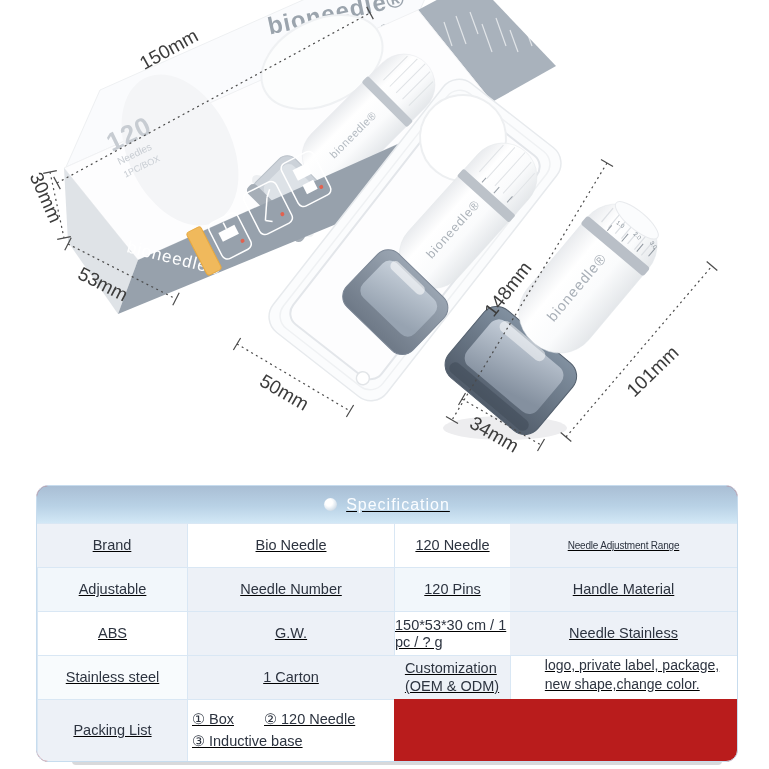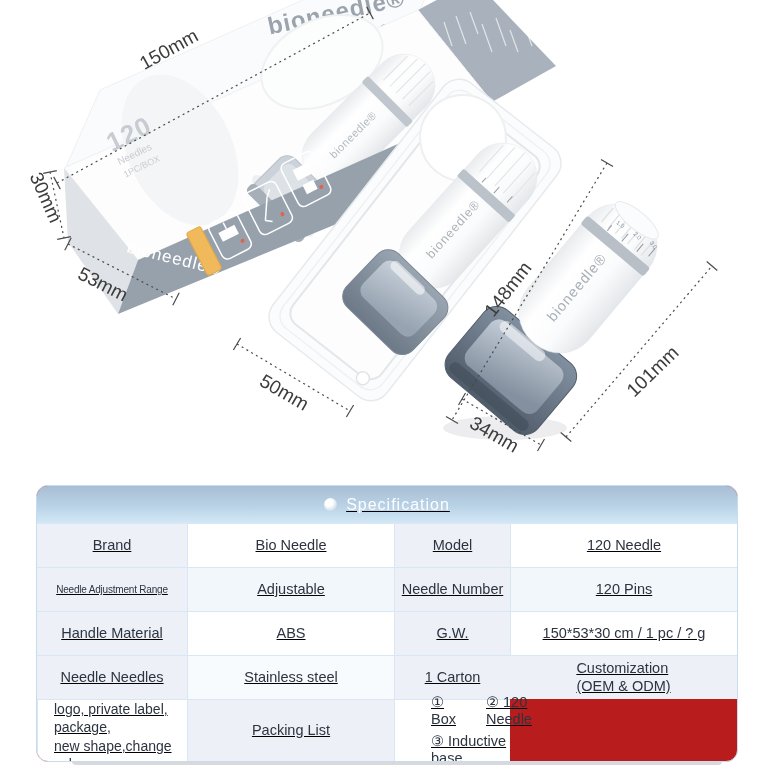--- a/index.html
+++ b/index.html
@@ -20,21 +20,21 @@
   .cell{display:flex;align-items:center;justify-content:center;text-align:left;
         border-top:1px solid #d9e7f4;color:#2d3440;font-size:14.5px;line-height:17px;}
   .cell.bl{border-left:1px solid #d9e7f4;}
   .lab{background:#edf1f7;}
   .val{background:#ffffff;}
   .val.alt{background:#f2f7fb;}
   .val.alt2{background:#f8fbfd;}
   .small-lab{font-size:10px;letter-spacing:-0.2px;white-space:nowrap;}
   .two-line{display:flex;flex-direction:column;gap:1px;}
   .left-col{align-items:flex-start;text-align:left;padding-left:16px;font-size:14px;line-height:18px;}
-  .plist{flex-direction:column;align-items:flex-start;justify-content:center;gap:5px;padding-left:36px;}
+  .plist{flex-direction:column;align-items:flex-start;justify-content:center;gap:5px;padding-left:4px;}
   .plist .pl-row{display:flex;gap:30px;}
   .shadowbar{position:absolute;left:72px;top:757px;width:650px;height:8px;border-radius:4px;
         background:#d8d9db;z-index:1;}
 </style>
 </head>
 <body>
 
 <div class="canvas">
 
   <svg class="hero" viewBox="0 0 769 470">
@@ -251,34 +251,33 @@
   <div class="shadowbar"></div>
   <div class="spec">
     <div class="spec-header">
       <span class="bullet"></span>
       <span>Specification</span>
     </div>
     <div class="grid">
 
       <div class="cell lab">Brand</div>
       <div class="cell val bl">Bio Needle</div>
-      <div class="cell lab bl">Model</div>
       <div class="cell val bl">120 Needle</div>
 
       <div class="cell lab small-lab">Needle Adjustment Range</div>
       <div class="cell val alt bl">Adjustable</div>
       <div class="cell lab bl">Needle Number</div>
       <div class="cell val alt bl">120 Pins</div>
 
       <div class="cell lab">Handle Material</div>
       <div class="cell val bl">ABS</div>
       <div class="cell lab bl">G.W.</div>
       <div class="cell val bl">150*53*30 cm / 1 pc /  ? g</div>
 
-      <div class="cell lab">Needle Needles</div>
+      <div class="cell lab">Needle Stainless</div>
       <div class="cell val alt2 bl">Stainless steel</div>
       <div class="cell lab bl">1 Carton</div>
 
       <div class="cell lab">
         <div class="two-line">
           <span>Customization</span>
           <span>(OEM &amp; ODM)</span>
         </div>
       </div>
       <div class="cell val bl left-col">

